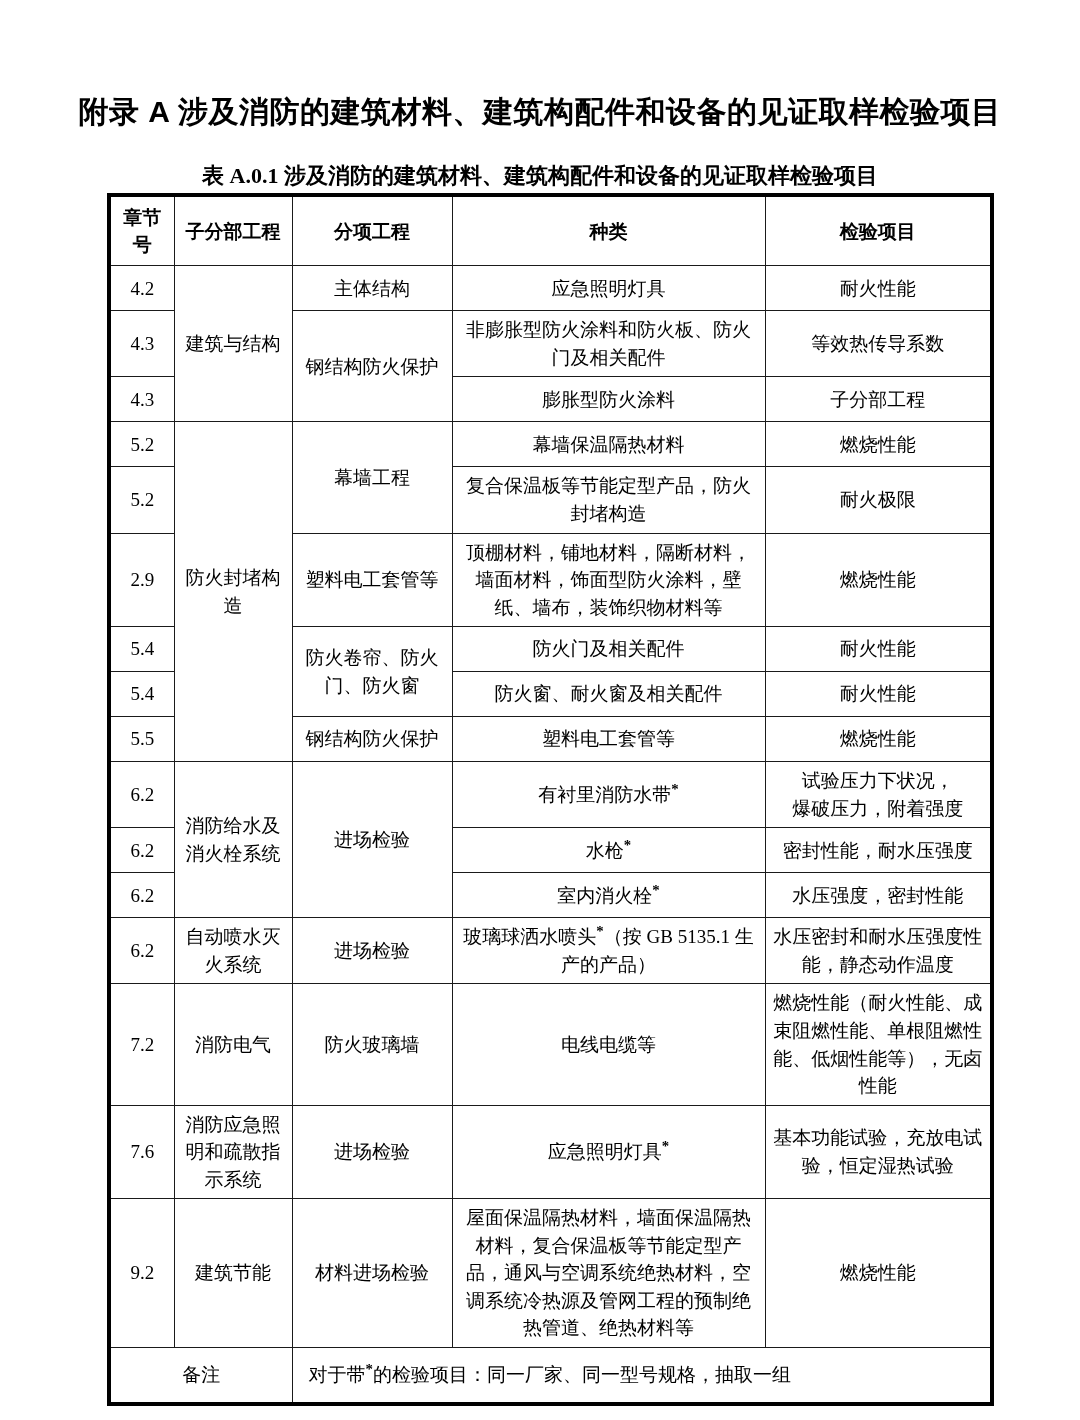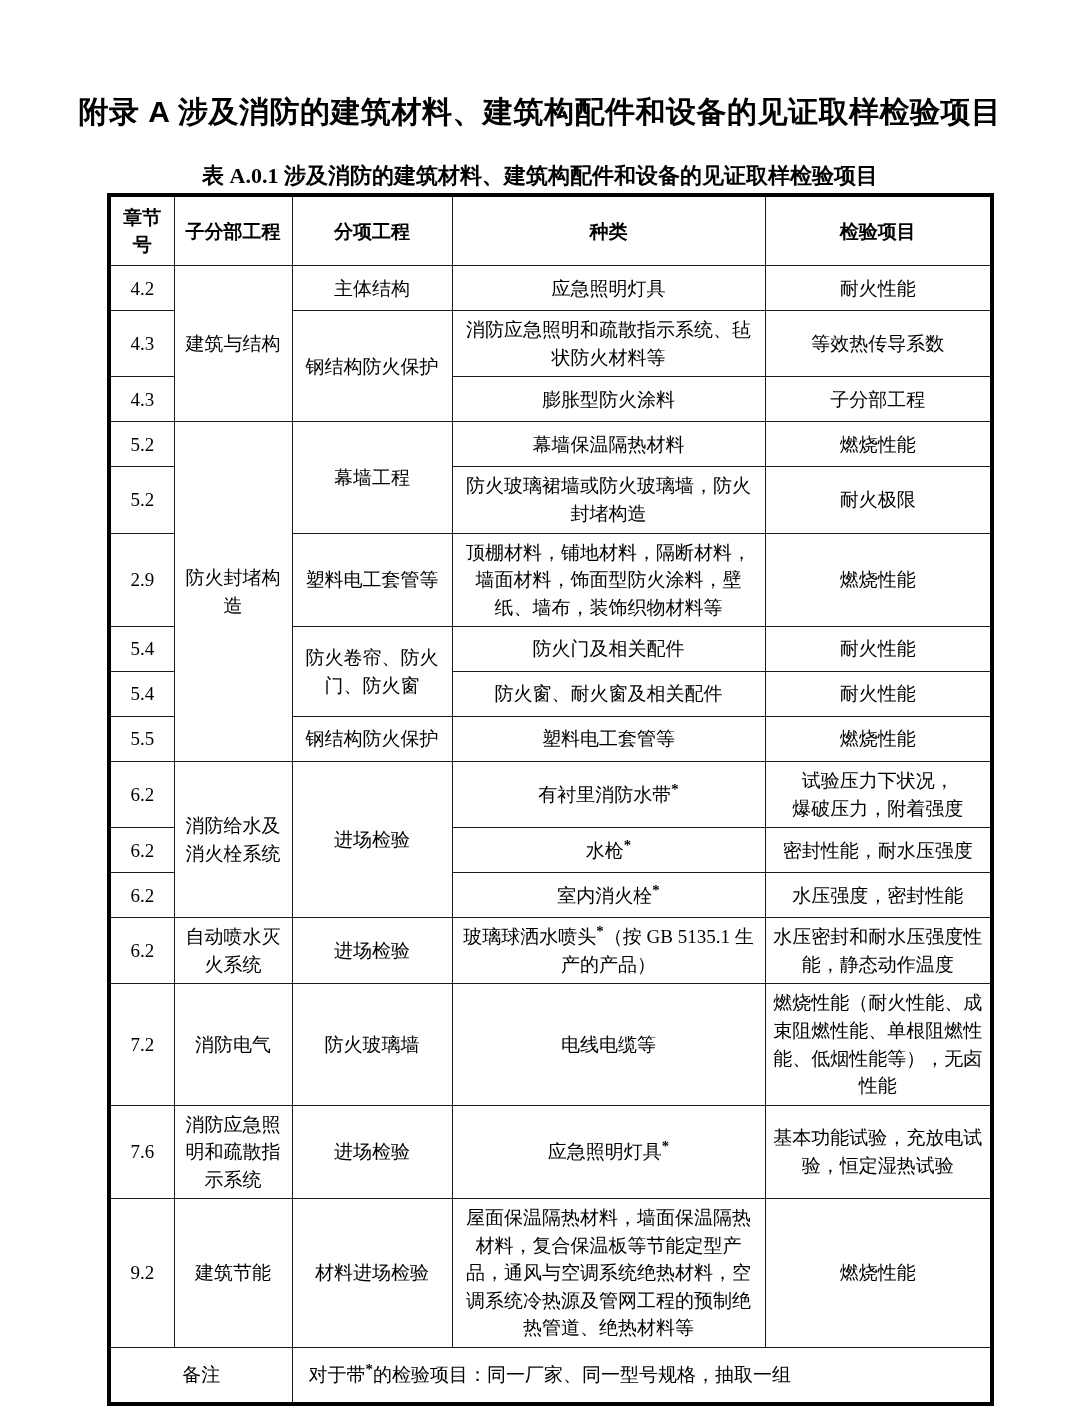--- a/index.html
+++ b/index.html
@@ -99,38 +99,38 @@
         <tr>
           <td>4.2</td>
           <td rowspan="3">建筑与结构</td>
           <td>主体结构</td>
           <td>应急照明灯具</td>
           <td>耐火性能</td>
         </tr>
         <tr>
           <td>4.3</td>
           <td rowspan="2">钢结构防火保护</td>
-          <td>消防应急照明和疏散指示系统、毡状防火材料等</td>
+          <td>非膨胀型防火涂料和防火板、防火门及相关配件</td>
           <td>等效热传导系数</td>
         </tr>
         <tr>
           <td>4.3</td>
           <td>膨胀型防火涂料</td>
           <td>子分部工程</td>
         </tr>
         <tr>
           <td>5.2</td>
           <td rowspan="6">防火封堵构造</td>
           <td rowspan="2">幕墙工程</td>
           <td>幕墙保温隔热材料</td>
           <td>燃烧性能</td>
         </tr>
         <tr>
           <td>5.2</td>
-          <td>防火玻璃裙墙或防火玻璃墙，防火封堵构造</td>
+          <td>复合保温板等节能定型产品，防火封堵构造</td>
           <td>耐火极限</td>
         </tr>
         <tr>
           <td>2.9</td>
           <td>塑料电工套管等</td>
           <td>顶棚材料，铺地材料，隔断材料，墙面材料，饰面型防火涂料，壁纸、墙布，装饰织物材料等</td>
           <td>燃烧性能</td>
         </tr>
         <tr>
           <td>5.4</td>

